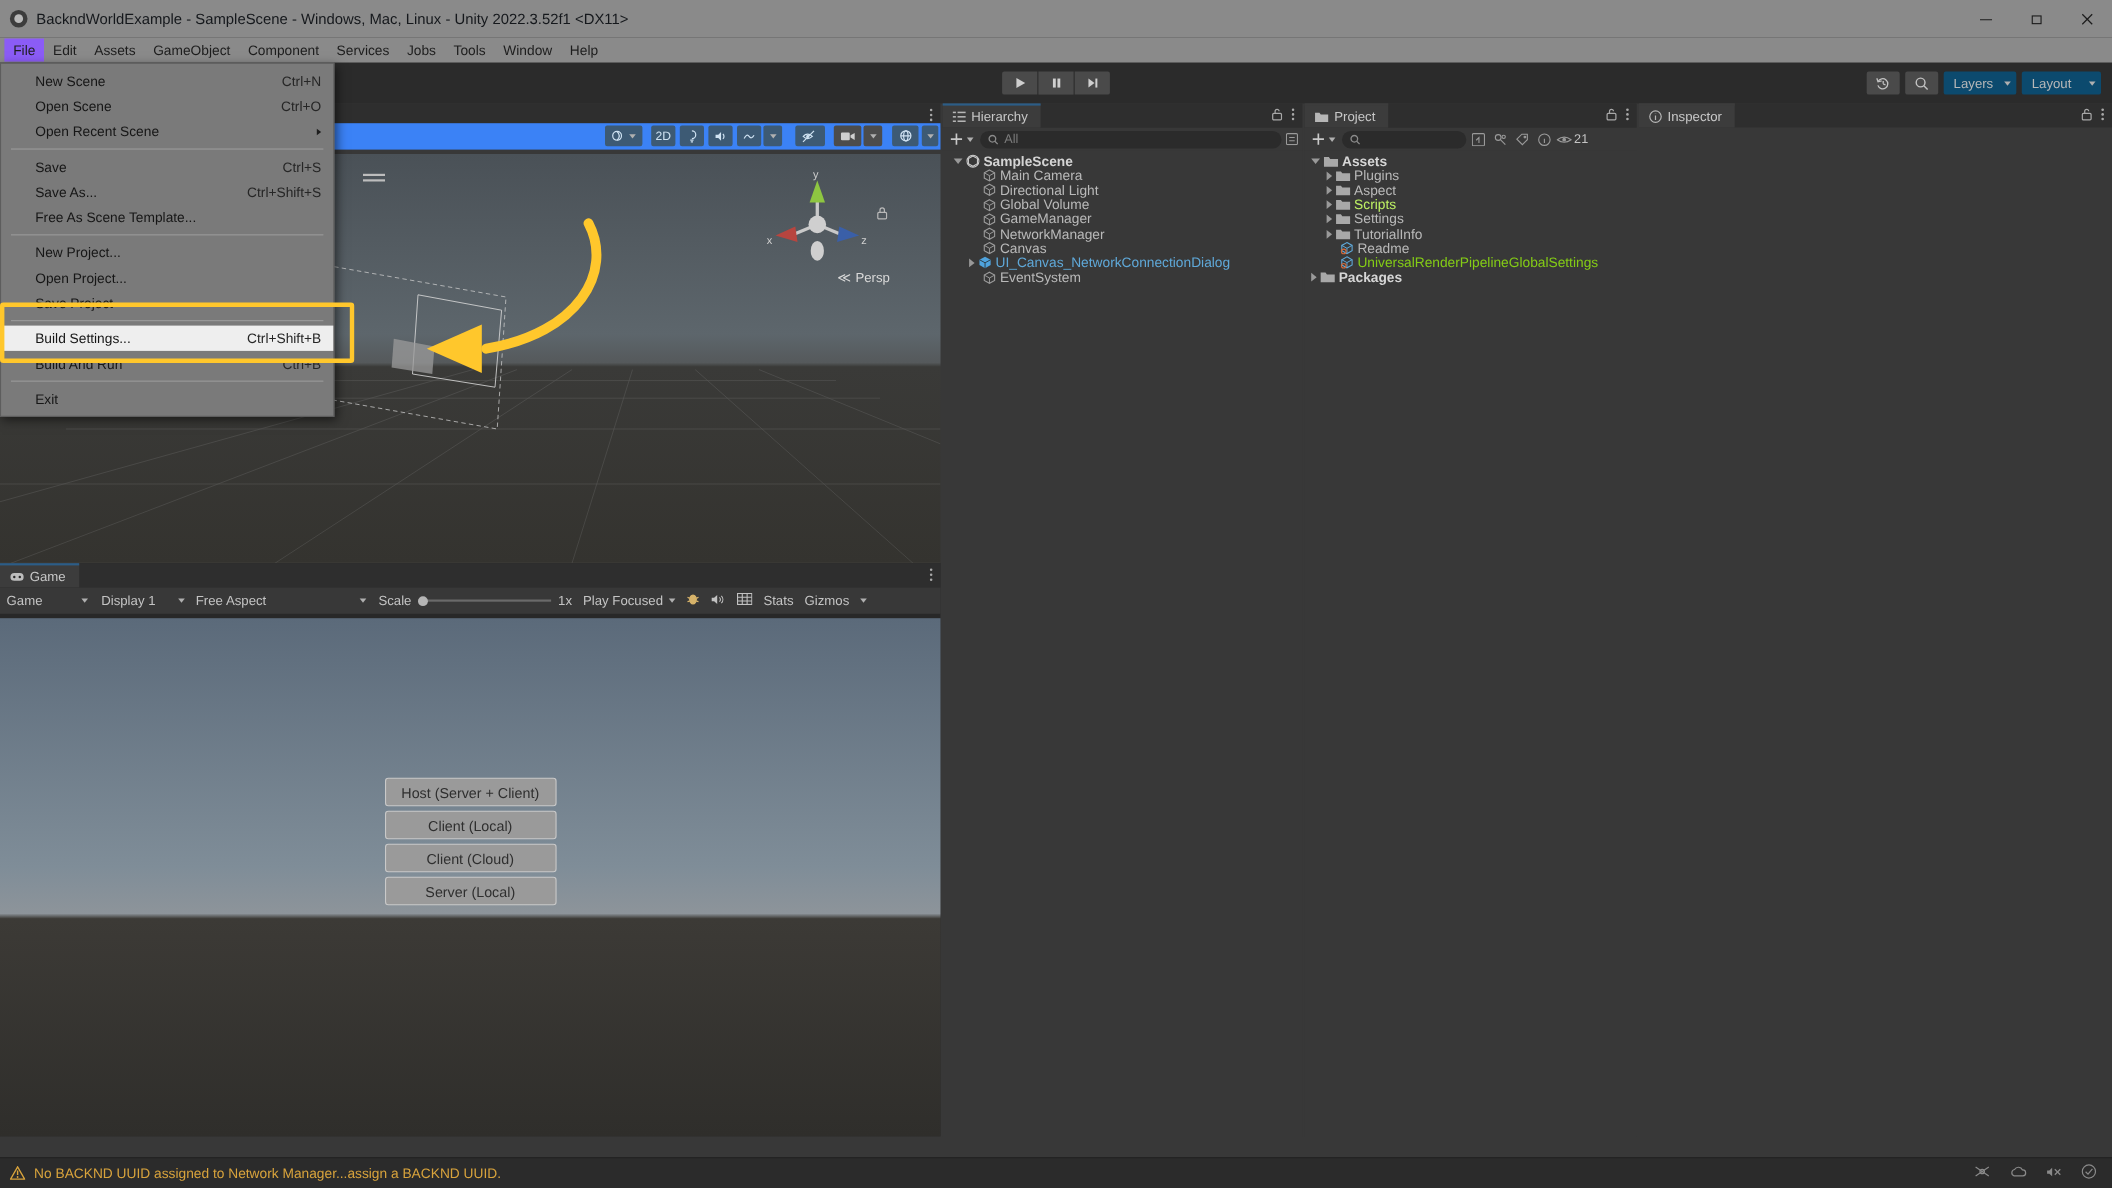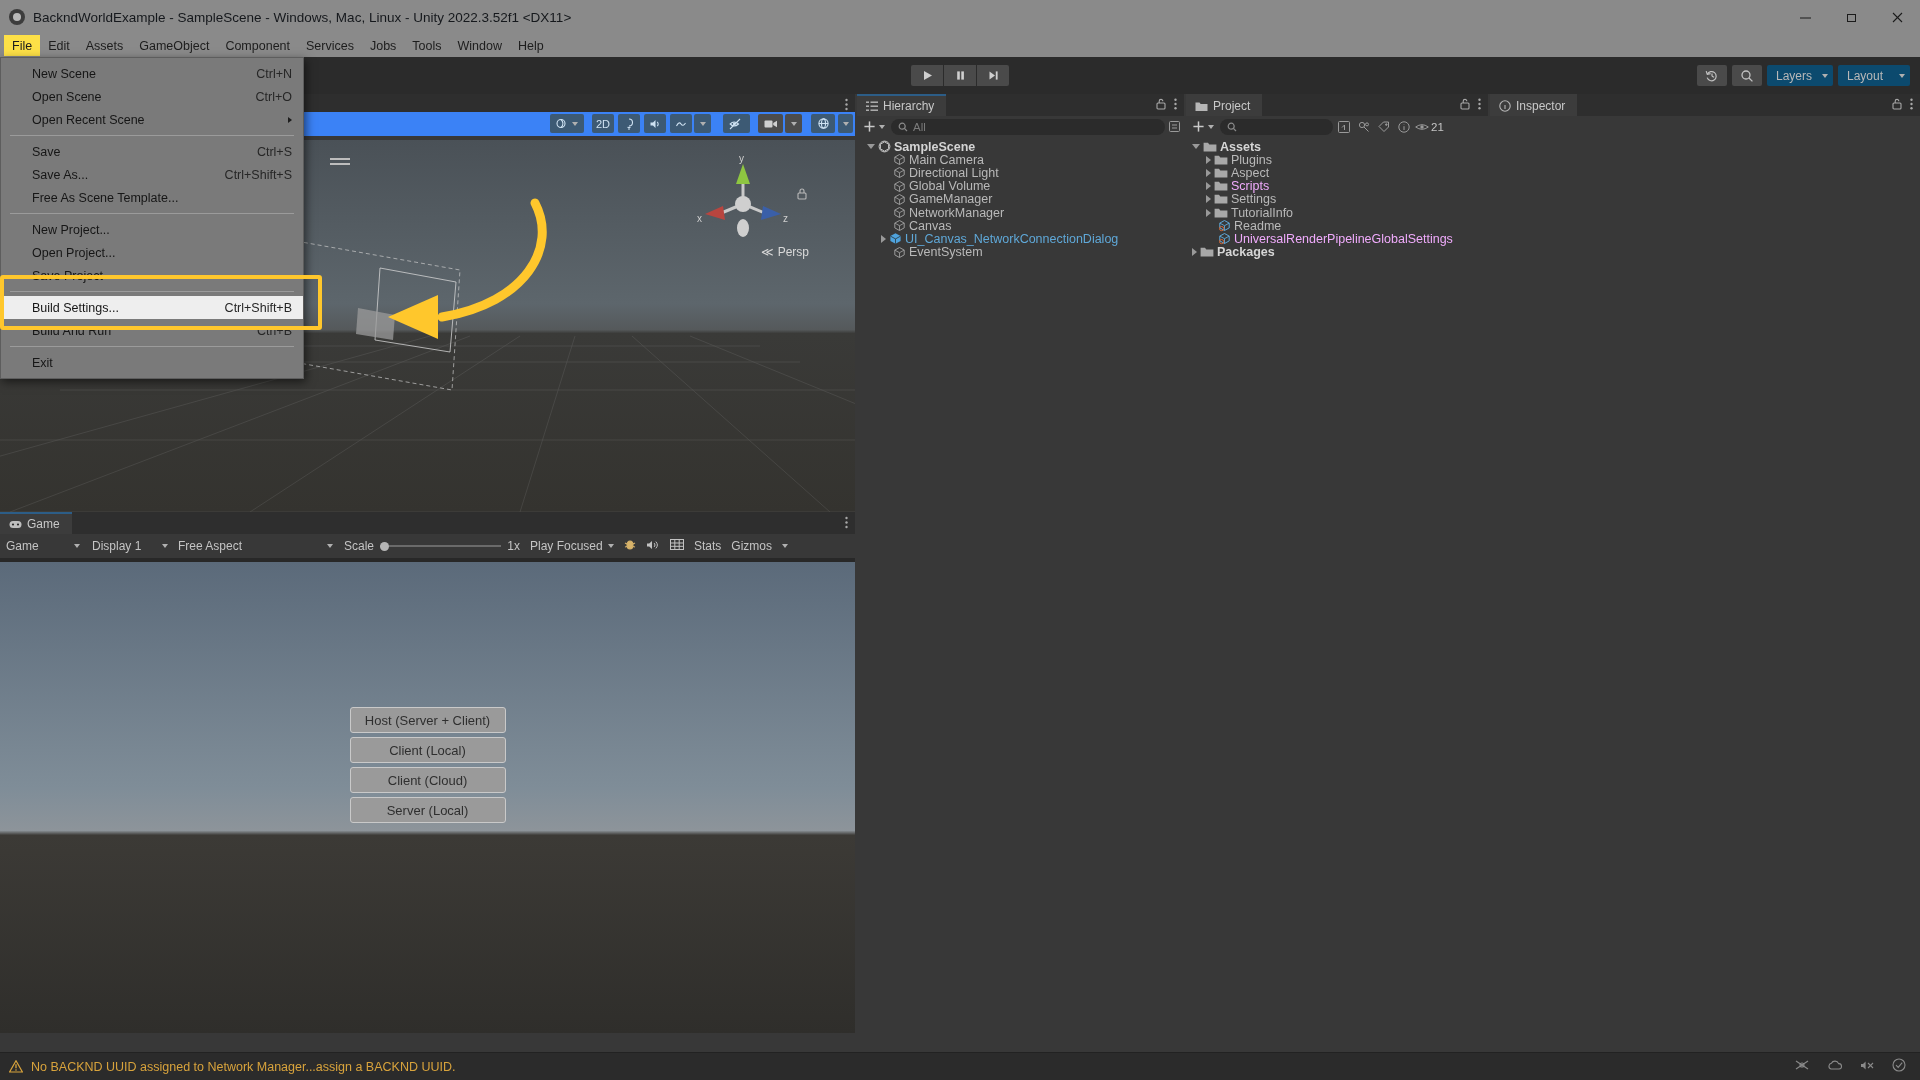--- a/index.html
+++ b/index.html
@@ -35,21 +35,21 @@
 
   
   .menubar {
     position:absolute; left:0; top:34px; width:1920px; height:23px;
     background:#8a8a8a; display:flex; align-items:center; padding-left:4px;
   }
   .menu-item {
     padding:2px 8px; font-size:12.5px; color:#1d1d1d; height:21px;
     display:flex; align-items:center; white-space:nowrap;
   }
-  .menu-item.active { background:#fde047; }
+  .menu-item.active { background:#8b5cf6; }
 
   
   .dropdown {
     position:absolute; left:0; top:57px; width:304px;
     background:#7a7a7a; border:1px solid #5d5d5d;
     box-shadow:2px 3px 9px rgba(0,0,0,.55);
     padding:4px 0; z-index:40;
   }
   .dd-row {
     height:23px; display:flex; align-items:center;
@@ -702,21 +702,21 @@
           <svg width="14" height="12" viewBox="0 0 14 12" style="flex: 0 0 auto;">
             <path d="M0.6 1.8 h4.4 l1.3 1.7 h7.1 v7.1 h-12.8 z" fill="#a8a8a8"></path>
           </svg>
           <span style="font-size: 12.5px; color: rgb(185, 185, 185);">Aspect</span>
         </div>
         <div class="hrow" style="padding-left: 20px; height: 13.2px;">
           <span class="foldarrow"></span>
           <svg width="14" height="12" viewBox="0 0 14 12" style="flex: 0 0 auto;">
             <path d="M0.6 1.8 h4.4 l1.3 1.7 h7.1 v7.1 h-12.8 z" fill="#a8a8a8"></path>
           </svg>
-          <span style="font-size: 12.5px; color: #f0abfc;">Scripts</span>
+          <span style="font-size: 12.5px; color: #bef264;">Scripts</span>
         </div>
         <div class="hrow" style="padding-left: 20px; height: 13.2px;">
           <span class="foldarrow"></span>
           <svg width="14" height="12" viewBox="0 0 14 12" style="flex: 0 0 auto;">
             <path d="M0.6 1.8 h4.4 l1.3 1.7 h7.1 v7.1 h-12.8 z" fill="#a8a8a8"></path>
           </svg>
           <span style="font-size: 12.5px; color: rgb(185, 185, 185);">Settings</span>
         </div>
         <div class="hrow" style="padding-left: 20px; height: 13.2px;">
           <span class="foldarrow"></span>
@@ -736,21 +736,21 @@
           <span style="font-size: 12.5px; color: rgb(185, 185, 185);">Readme</span>
         </div>
         <div class="hrow" style="padding-left: 20px; height: 13.2px;">
           <span class="foldspace"></span>
           <svg width="13" height="13" viewBox="0 0 13 13" style="flex: 0 0 auto;">
             <polygon points="6.5,1.5 11.2,4.1 11.2,8.9 6.5,11.5 1.8,8.9 1.8,4.1" fill="none" stroke="#5fa8d8" stroke-width="1"></polygon>
             <polyline points="1.8,4.1 6.5,6.7 11.2,4.1" fill="none" stroke="#5fa8d8" stroke-width="0.9"></polyline>
             <line x1="6.5" y1="6.7" x2="6.5" y2="11.5" stroke="#5fa8d8" stroke-width="0.9"></line>
             <circle cx="3.6" cy="9.6" r="2.1" fill="none" stroke="#d0693a" stroke-width="1"></circle>
           </svg>
-          <span style="font-size: 12.5px; color: #f0abfc;">UniversalRenderPipelineGlobalSettings</span>
+          <span style="font-size: 12.5px; color: #84cc16;">UniversalRenderPipelineGlobalSettings</span>
         </div>
         <div class="hrow" style="padding-left: 6px; height: 13.2px;">
           <span class="foldarrow"></span>
           <svg width="14" height="12" viewBox="0 0 14 12" style="flex: 0 0 auto;">
             <path d="M0.6 1.8 h4.4 l1.3 1.7 h7.1 v7.1 h-12.8 z" fill="#a8a8a8"></path>
           </svg>
           <span style="font-size: 12.5px; color: rgb(214, 214, 214); font-weight: bold;">Packages</span>
         </div>
       </div>
   </div>

